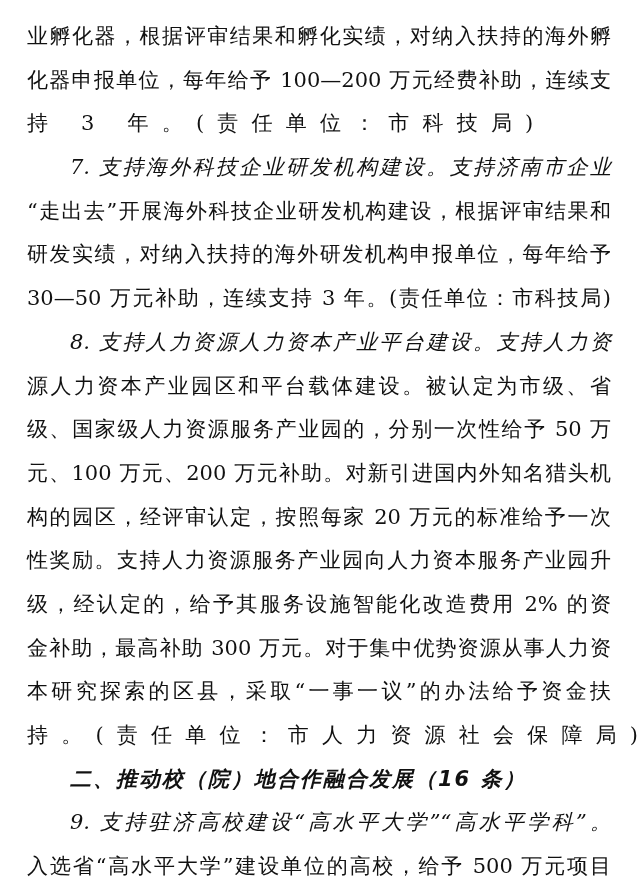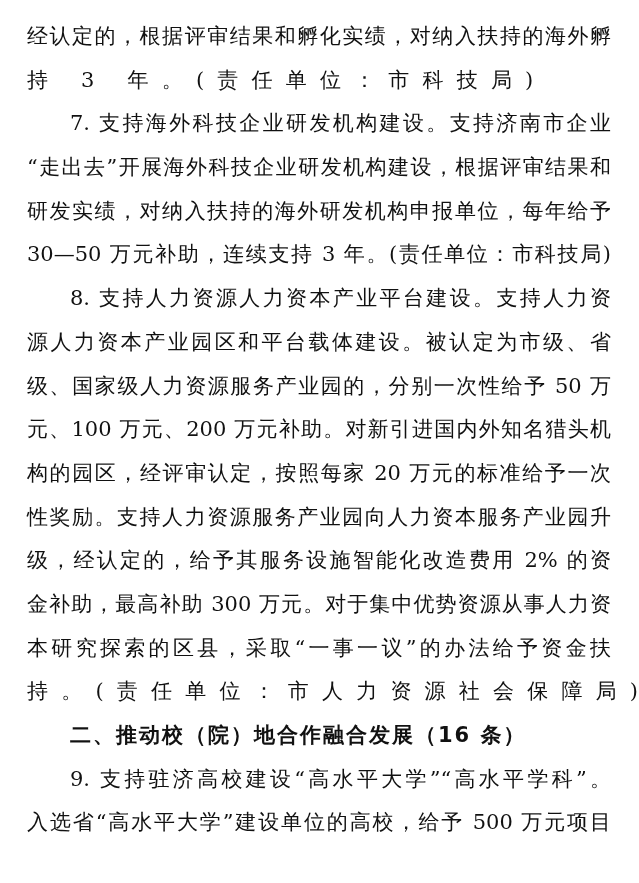--- a/index.html
+++ b/index.html
@@ -31,35 +31,37 @@
       text-align: justify;
       text-align-last: justify;
       letter-spacing: 0;
     }
     .line.last {
       text-align-last: left;
       letter-spacing: 13.2px;
     }
     .indent {
       padding-left: 43px;
+      font-style: italic;
     }
     .heading {
       font-family: "DejaVu Sans", "Liberation Sans", sans-serif;
       font-weight: bold;
       letter-spacing: 2px;
       text-align-last: left;
     }
   </style>
 </head>
 <body>
 
 <div class="page">
 
   <div>
-    <span class="line">经认定的，根据评审结果和孵化实绩，对纳入扶持的海外孵</span>
+    <span class="line">业孵化器，根据评审结果和孵化实绩，对纳入扶持的海外孵</span>
+    <span class="line">化器申报单位，每年给予 100—200 万元经费补助，连续支</span>
     <span class="line last">持 3 年。(责任单位：市科技局)</span>
   </div>
 
   <div>
     <span class="line indent">7. 支持海外科技企业研发机构建设。支持济南市企业</span>
     <span class="line">“走出去”开展海外科技企业研发机构建设，根据评审结果和</span>
     <span class="line">研发实绩，对纳入扶持的海外研发机构申报单位，每年给予</span>
     <span class="line">30—50 万元补助，连续支持 3 年。(责任单位：市科技局)</span>
   </div>
 

